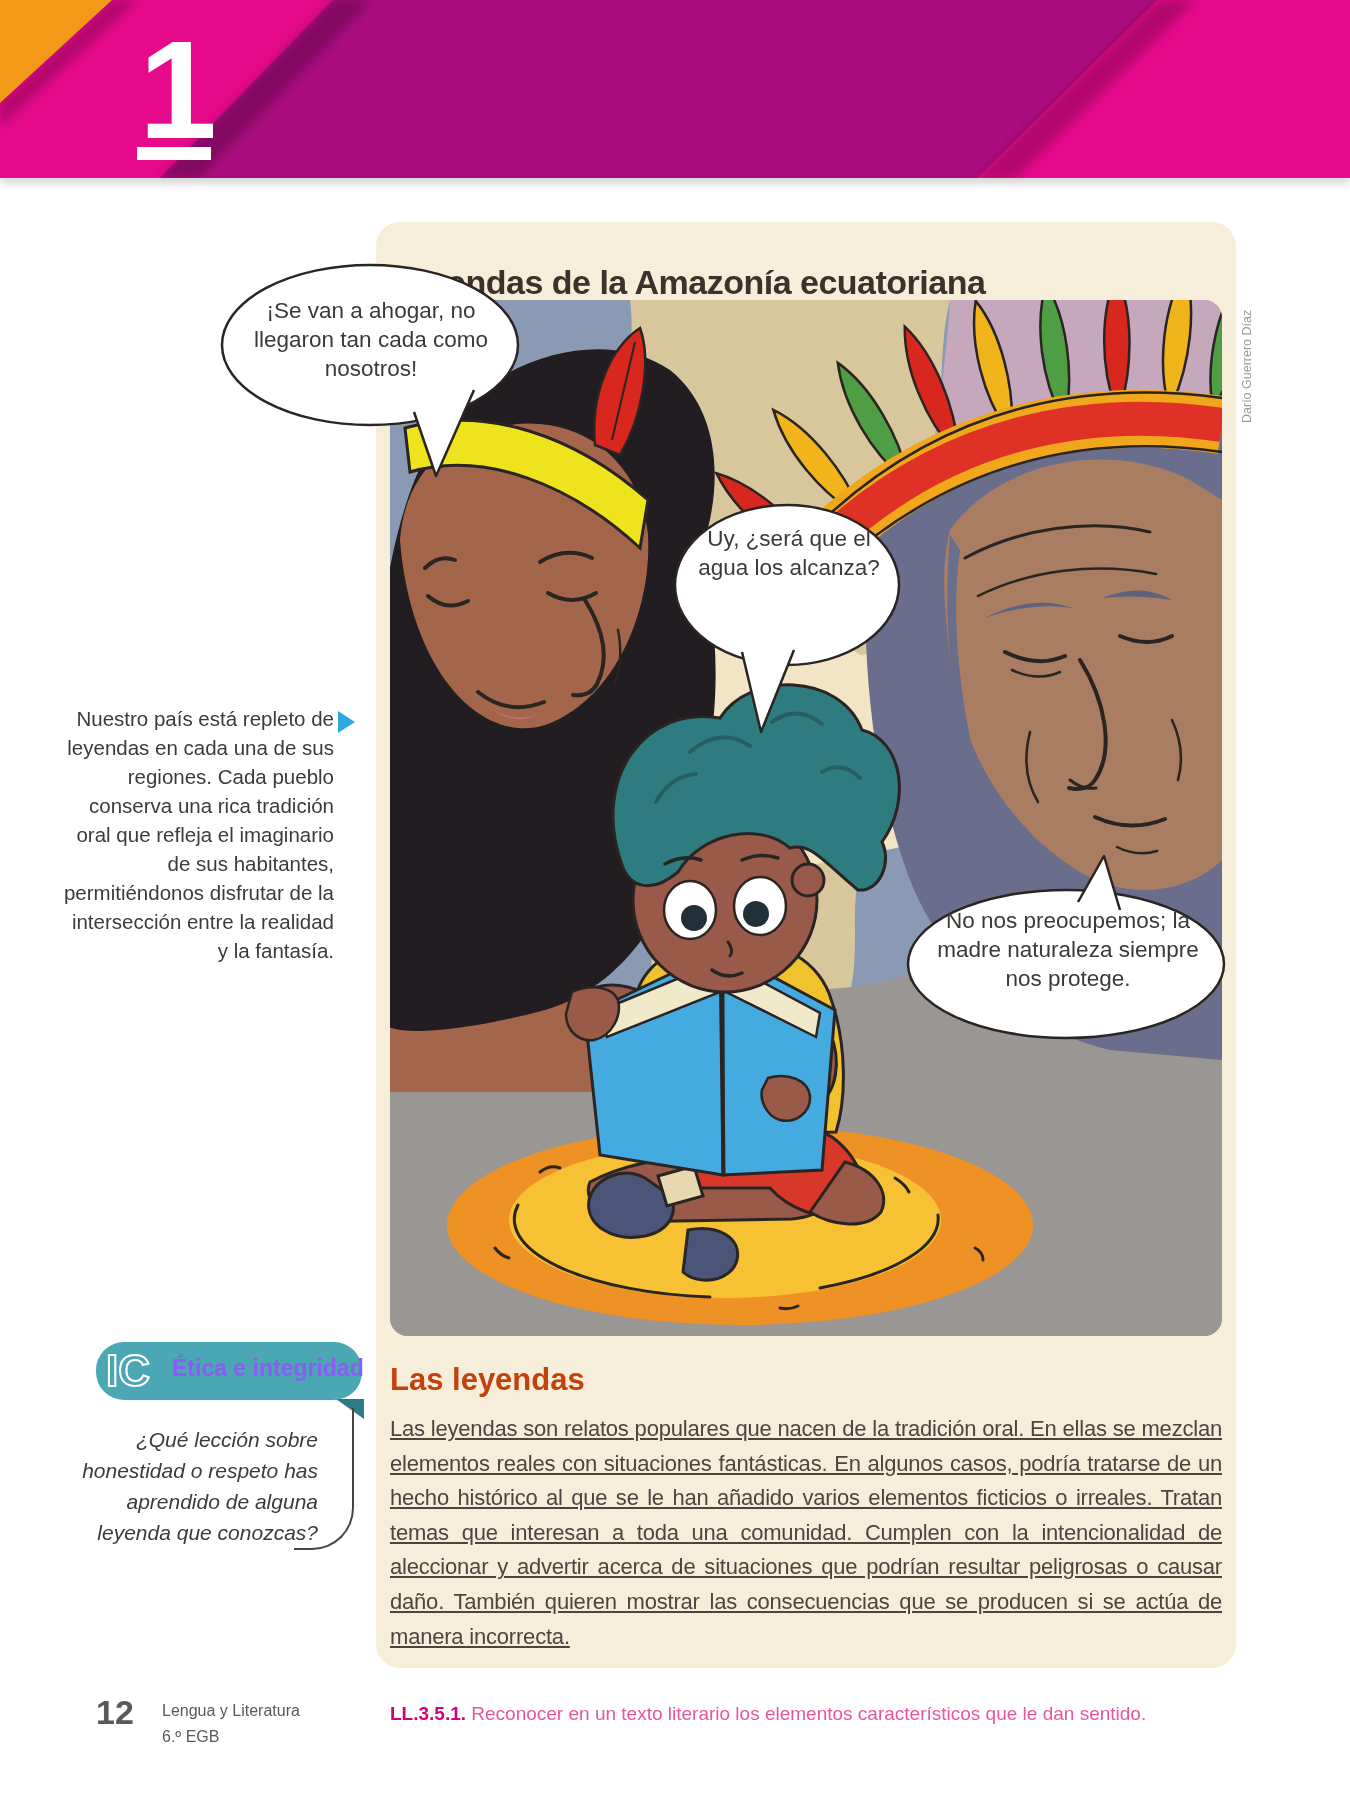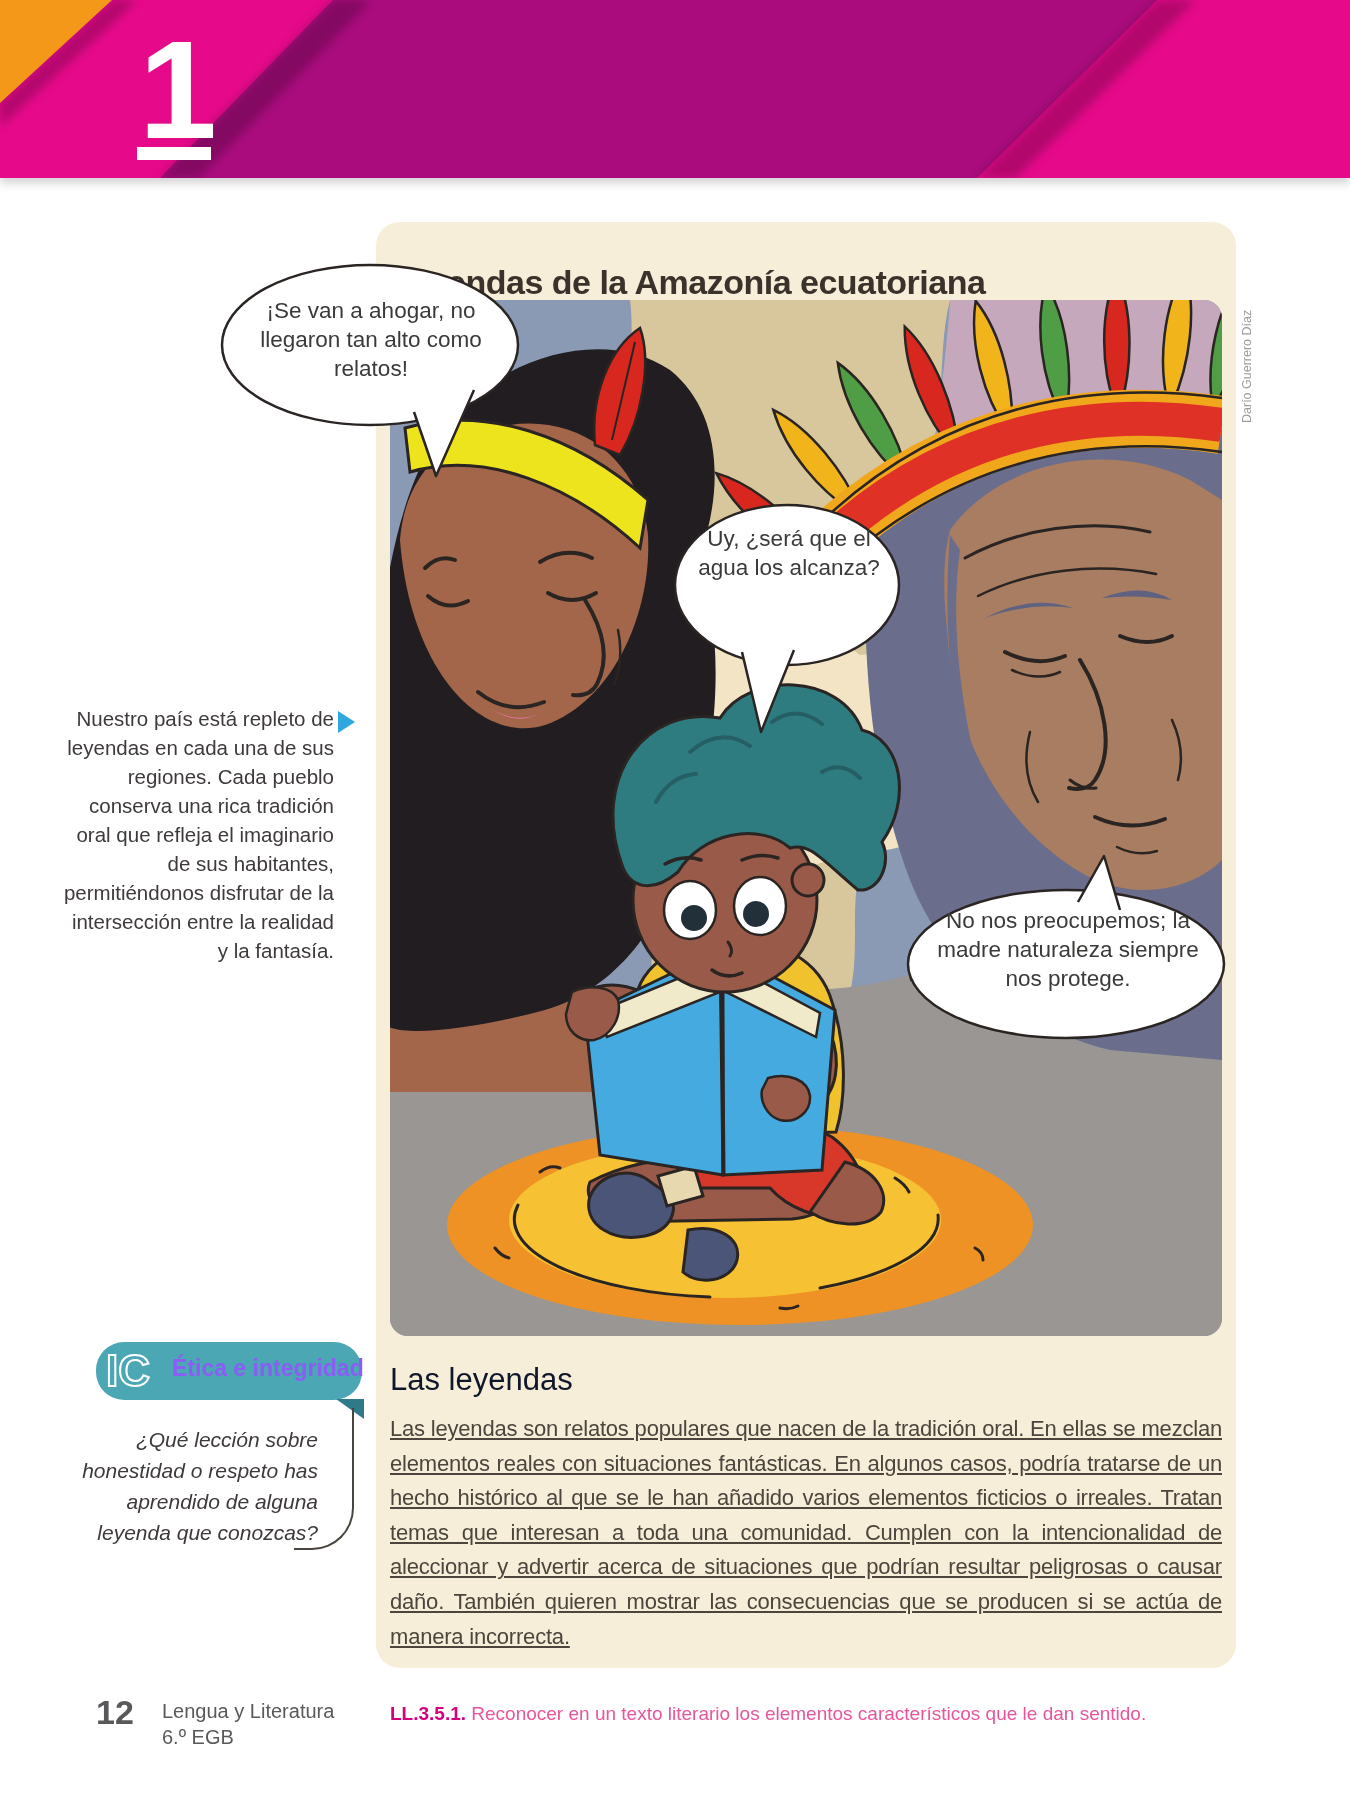--- a/index.html
+++ b/index.html
@@ -31,28 +31,28 @@
   .margin-note{left:58px;top:704px;width:276px;text-align:right;color:#3E3A39;font-size:20.5px;line-height:29px;}
   .blue-arrow{left:338px;top:711px;width:0;height:0;border-left:17px solid #2FA8DF;border-top:11px solid transparent;border-bottom:11px solid transparent;}
 
   .ethics-badge{left:96px;top:1342px;width:266px;height:58px;background:#4BA7B3;border-radius:28px;}
   .ethics-label{left:172px;top:1355px;color:#8b5cf6;font-size:23px;font-weight:bold;white-space:nowrap;}
   .ic-glyph{left:104px;top:1346px;}
   .badge-fold{left:336px;top:1399px;width:28px;height:20px;background:#2F7A88;clip-path:polygon(0 0,100% 0,100% 100%);}
   .bracket{left:294px;top:1408px;width:58px;height:140px;border-right:2px solid #4A443E;border-bottom:2px solid #4A443E;border-bottom-right-radius:42px;}
   .ethics-question{left:68px;top:1424px;width:250px;text-align:right;color:#3E3A39;font-size:21px;line-height:31px;font-style:italic;}
 
-  .sub-heading{left:390px;top:1336px;color:#0f172a;font-size:31px;font-weight:normal;}
+  .sub-heading{left:390px;top:1336px;color:#c2410c;font-size:31px;font-weight:bold;}
   .body-para{left:390px;top:1390px;width:832px;color:#4C453D;font-size:22px;line-height:34.6px;text-align:justify;letter-spacing:-.2px;text-decoration:underline;}
 
   .credit{left:1240px;top:283px;height:140px;color:#9C9C9C;font-size:12.5px;writing-mode:vertical-rl;transform:rotate(180deg);white-space:nowrap;}
 
   
   .page-num{left:96px;top:1693px;color:#58595B;font-size:34px;font-weight:bold;}
-  .course{left:162px;top:1698px;color:#58595B;font-size:20px;line-height:26px;}
+  .course{left:162px;top:1698px;color:#58595B;font-size:16px;line-height:26px;}
   .standard{left:390px;top:1703px;width:860px;font-size:19px;}
   .standard .code{color:#D6007B;font-weight:bold;}
   .standard .txt{color:#E9559B;}
 </style>
 </head>
 <body>
 
 <header class="abs banner">
   <svg width="1350" height="178" viewBox="0 0 1350 178">
     <defs>
@@ -231,21 +231,21 @@
     <ellipse cx="-20" cy="45" rx="148" ry="80"></ellipse>
     <path d="M24,112 L46,176 L84,90"></path>
     <ellipse cx="397" cy="285" rx="112" ry="80"></ellipse>
     <path d="M352,352 L371,432 L404,350"></path>
     <ellipse cx="676" cy="664" rx="158" ry="74"></ellipse>
     <path d="M688,602 L714,556 L730,610"></path>
   </g>
 </svg>
 </div>
 
-<div class="abs bubble-text bt1">¡Se van a ahogar, no llegaron tan alto como relatos!</div>
+<div class="abs bubble-text bt1">¡Se van a ahogar, no llegaron tan cada como nosotros!</div>
 <div class="abs bubble-text bt2">Uy, ¿será que el agua los alcanza?</div>
 <div class="abs bubble-text bt3">No nos preocupemos; la madre naturaleza siempre nos protege.</div>
 
 <div class="abs margin-note">Nuestro país está repleto de leyendas en cada una de sus regiones. Cada pueblo conserva una rica tradición oral que refleja el imaginario de sus habitantes, permitiéndonos disfrutar de la intersección entre la realidad y la fantasía.</div>
 <div class="abs blue-arrow"></div>
 
 <div class="abs ethics-badge"></div>
 <div class="abs ic-glyph">
   <svg width="64" height="50" viewBox="0 0 64 50">
     <text x="2" y="40" font-family="Liberation Sans, sans-serif" font-size="44" font-weight="bold" fill="none" stroke="#fff" stroke-width="2">IC</text>

